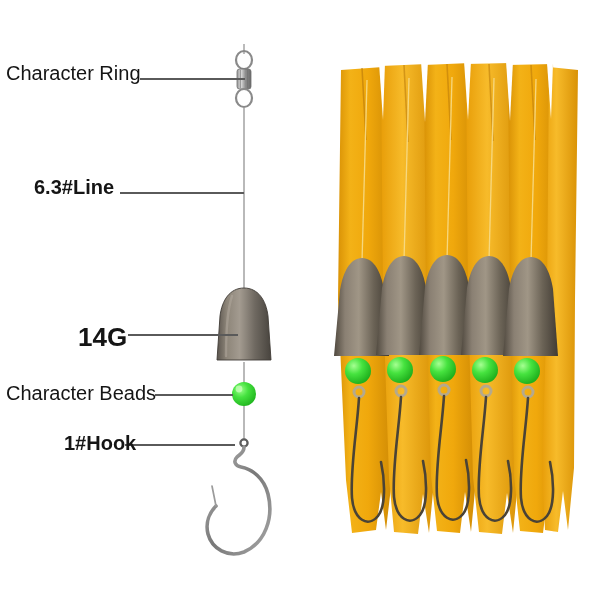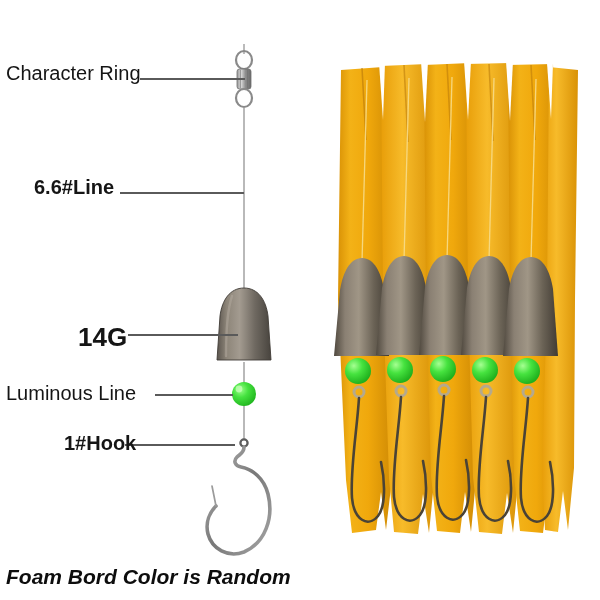--- a/index.html
+++ b/index.html
@@ -110,23 +110,23 @@
     </g>
   </svg>
 
   <div class="leader ld-ring"></div>
   <div class="leader ld-line"></div>
   <div class="leader ld-14g"></div>
   <div class="leader ld-beads"></div>
   <div class="leader ld-hook"></div>
 
   <div class="label lbl-ring">Character Ring</div>
-  <div class="label bold lbl-line">6.6#Line</div>
+  <div class="label bold lbl-line">6.3#Line</div>
   <div class="label bold lbl-14g">14G</div>
-  <div class="label lbl-beads">Luminous Line</div>
+  <div class="label lbl-beads">Character Beads</div>
   <div class="label bold lbl-hook">1#Hook</div>
 
   <svg class="photo-svg" width="600" height="600" viewBox="0 0 600 600">
     <defs>
       <linearGradient id="foamG" x1="0" y1="0" x2="1" y2="0">
         <stop offset="0%" stop-color="#d99206"></stop>
         <stop offset="22%" stop-color="#f3b217"></stop>
         <stop offset="55%" stop-color="#f0a80c"></stop>
         <stop offset="100%" stop-color="#cf8a04"></stop>
       </linearGradient>
@@ -229,15 +229,14 @@
       <g fill="none" stroke="#4a4336" stroke-width="2.6" stroke-linecap="round">
         <path d="M359 398 C 357 430, 350 470, 352 498 C 354 520, 368 528, 378 516 C 386 506, 385 480, 381 462"></path>
         <path d="M401 397 C 399 429, 392 469, 394 497 C 396 519, 410 527, 420 515 C 428 505, 427 479, 423 461"></path>
         <path d="M444 396 C 442 428, 435 468, 437 496 C 439 518, 453 526, 463 514 C 471 504, 470 478, 466 460"></path>
         <path d="M486 397 C 484 429, 477 469, 479 497 C 481 519, 495 527, 505 515 C 513 505, 512 479, 508 461"></path>
         <path d="M528 398 C 526 430, 519 470, 521 498 C 523 520, 537 528, 547 516 C 555 506, 554 480, 550 462"></path>
       </g>
     </g>
   </svg>
 
-  <div class="caption">Foam Bord Color is Random</div>
 
 </div>
 
 </body></html>

